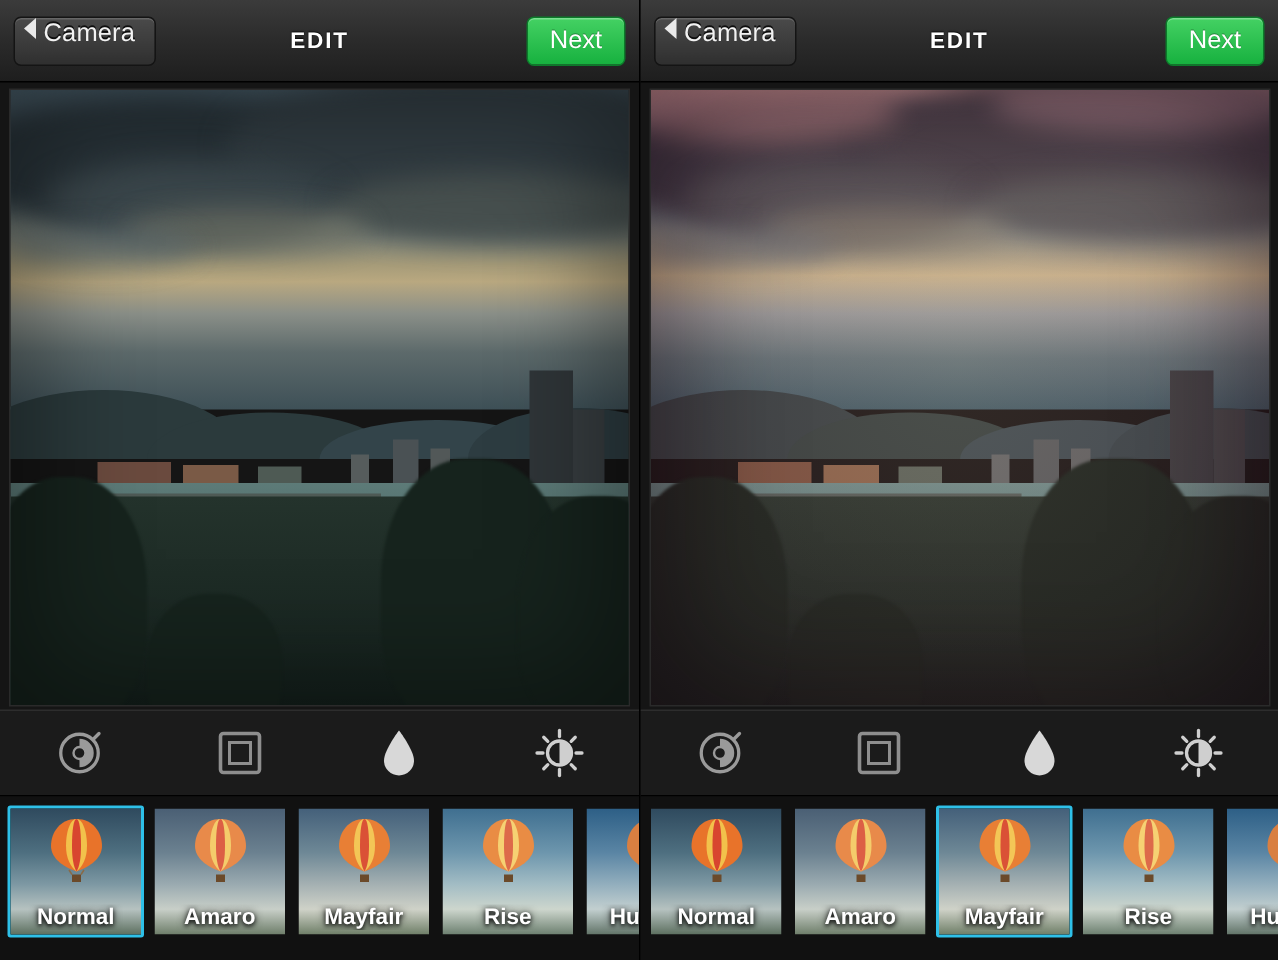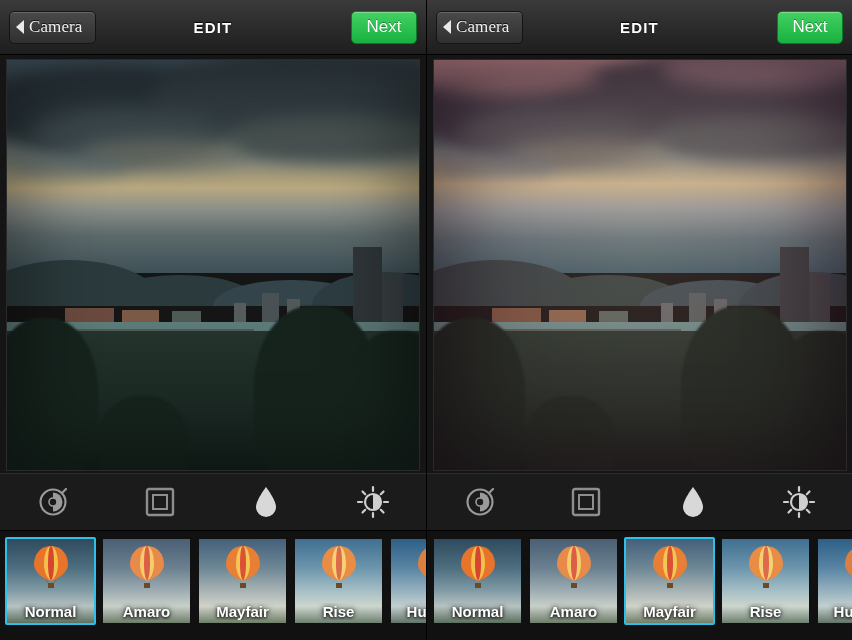--- a/index.html
+++ b/index.html
@@ -30,29 +30,27 @@
     border-bottom: 1px solid #000;
     display: flex;
     align-items: center;
     justify-content: space-between;
     padding: 0 9px;
     position: relative;
     flex: 0 0 55px;
   }
   .back-btn {
     display: flex;
-    align-items: center;
     height: 33px;
     background: linear-gradient(to bottom, #4a4a4a, #2f2f2f);
     border: 1px solid #141414;
     border-radius: 5px 5px 5px 5px;
     padding: 0 13px 0 6px;
     position: relative;
     box-shadow: inset 0 1px 0 rgba(255,255,255,0.16);
-    font-family: Liberation Serif, serif;
   }
   .back-btn .arrow {
     width: 0; height: 0;
     border-top: 7px solid transparent;
     border-bottom: 7px solid transparent;
     border-right: 8px solid #e9e9e9;
     margin-right: 5px;
   }
   .back-btn .label {
     color: #f2f2f2;

